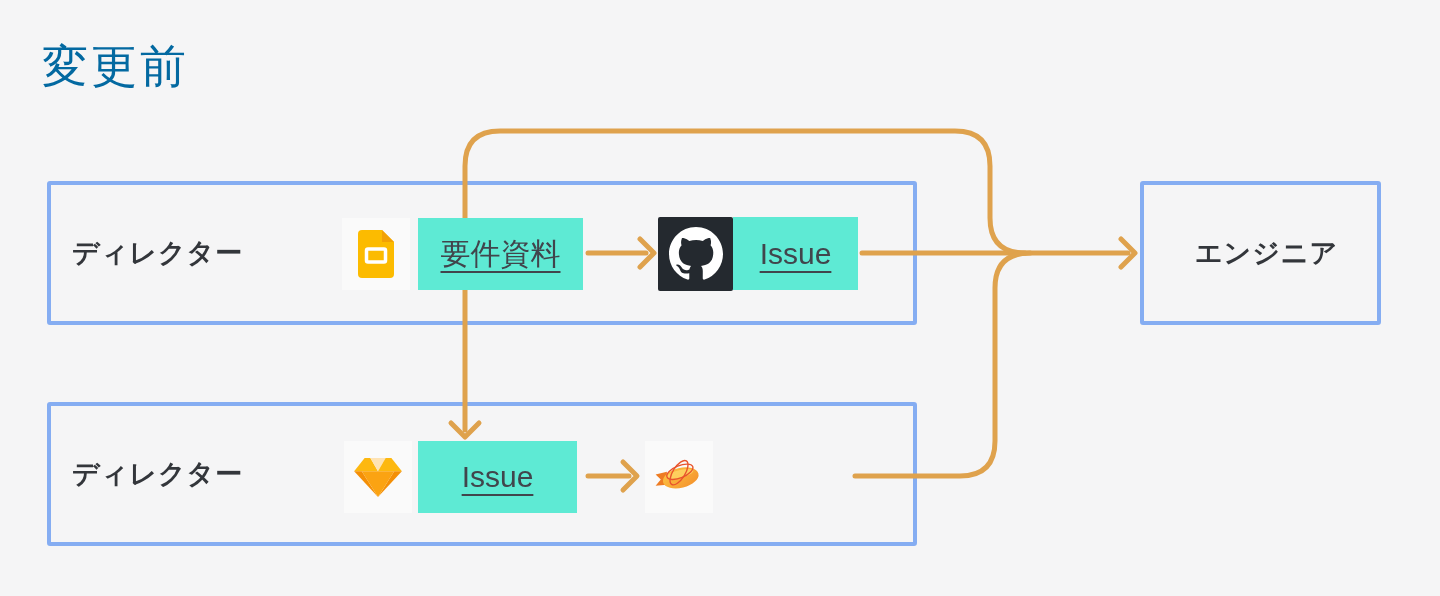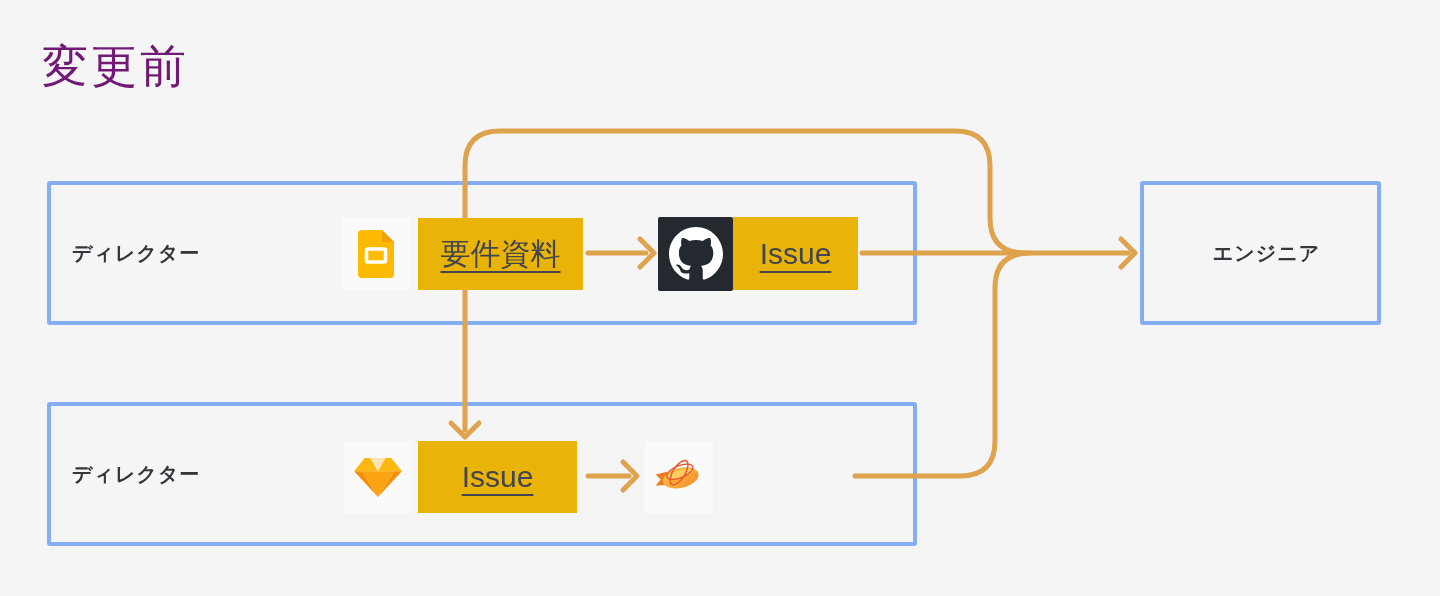--- a/index.html
+++ b/index.html
@@ -6,49 +6,49 @@
   body{
     width:1440px;height:596px;
     background:#f5f5f6;
     font-family:"Liberation Sans","DejaVu Sans",sans-serif;
     position:relative;overflow:hidden;
   }
   .stage{position:absolute;inset:0;}
   .page-title{
     position:absolute;left:42px;top:36px;
     font-size:46px;letter-spacing:3px;font-weight:500;
-    color:#701a75;margin:0;
+    color:#0369a1;margin:0;
   }
   .gbox{
     position:absolute;box-sizing:border-box;
     border:4px solid #85adf2;border-radius:3px;
     z-index:1;
   }
   #box-director{left:47px;top:181px;width:870px;height:144px;}
   #box-designer{left:47px;top:402px;width:870px;height:144px;}
   #box-engineer{left:1140px;top:181px;width:241px;height:144px;
     display:flex;align-items:center;justify-content:center;padding-left:12px;}
   .role{
-    font-size:20px;font-weight:bold;letter-spacing:1px;
+    font-size:27px;font-weight:bold;letter-spacing:1px;
     color:#33363b;
   }
   .role-side{
     position:absolute;left:21px;top:0;height:100%;
     display:flex;align-items:center;
   }
   .edges{position:absolute;left:0;top:0;z-index:2;pointer-events:none;}
   .edges path{stroke:#dfa24d;stroke-width:5;fill:none;
     stroke-linecap:round;stroke-linejoin:round;}
   .tile{
     position:absolute;z-index:3;background:#fafafa;
     display:flex;align-items:center;justify-content:center;
   }
   .tile.dark{background:#24292f;border-radius:2px;}
   .chip{
-    position:absolute;z-index:3;background:#eab308;
+    position:absolute;z-index:3;background:#5eead4;
     display:flex;align-items:center;justify-content:center;
     font-size:30px;color:#41454c;
     text-decoration:underline;
     text-underline-offset:7px;
     text-decoration-thickness:2px;
     cursor:pointer;
   }
   #tile-slides{left:342px;top:218px;width:68px;height:72px;}
   #chip-requirements{left:418px;top:218px;width:165px;height:72px;}
   #tile-github{left:658px;top:217px;width:75px;height:74px;}

